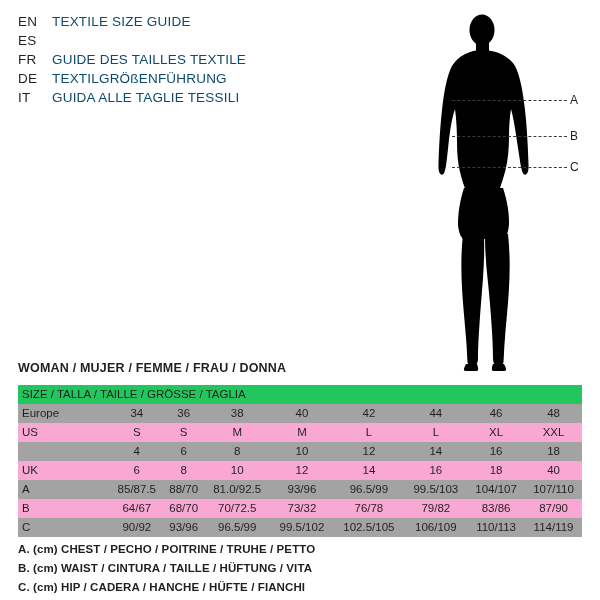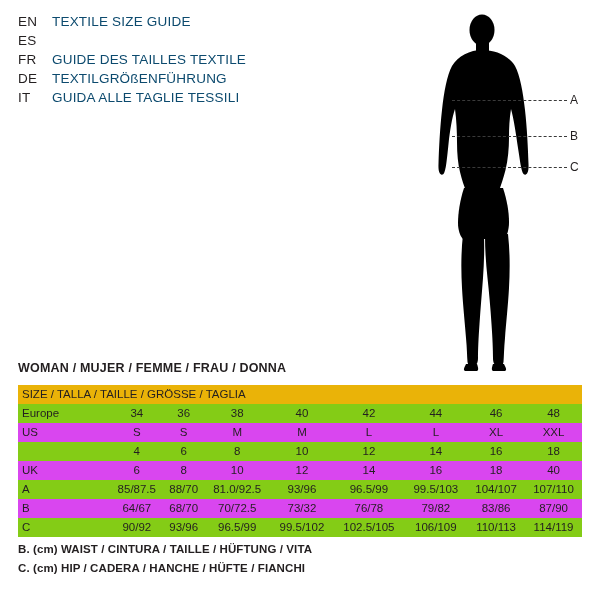--- a/index.html
+++ b/index.html
@@ -92,28 +92,28 @@
     line-height: 19px;
     text-align: center;
     white-space: nowrap;
   }
   .size-table td.first {
     text-align: left;
     padding-left: 4px;
     width: 88px;
   }
   .row-head td {
-    background: #eab308;
+    background: #22c55e;
     color: #231f20;
     font-size: 11.5px;
     text-align: left;
     padding-left: 4px;
   }
-  .row-shade td { background: #d946ef; }
-  .row-light td { background: #84cc16; }
+  .row-shade td { background: #f9a8d4; }
+  .row-light td { background: #a3a3a3; }
 
   
   .legend {
     position: absolute;
     left: 18px;
     top: 540px;
     font-size: 11.5px;
     letter-spacing: 0.1px;
   }
   .legend-row {
@@ -301,15 +301,16 @@
       <td>99.5/102</td>
       <td>102.5/105</td>
       <td>106/109</td>
       <td>110/113</td>
       <td>114/119</td>
     </tr>
   </tbody>
 </table>
 
 <div class="legend">
+  <div class="legend-row">A. (cm) CHEST / PECHO / POITRINE / TRUHE / PETTO</div>
   <div class="legend-row">B. (cm) WAIST / CINTURA / TAILLE / HÜFTUNG / VITA</div>
   <div class="legend-row">C. (cm) HIP / CADERA / HANCHE / HÜFTE / FIANCHI</div>
 </div>
 
 </body></html>

